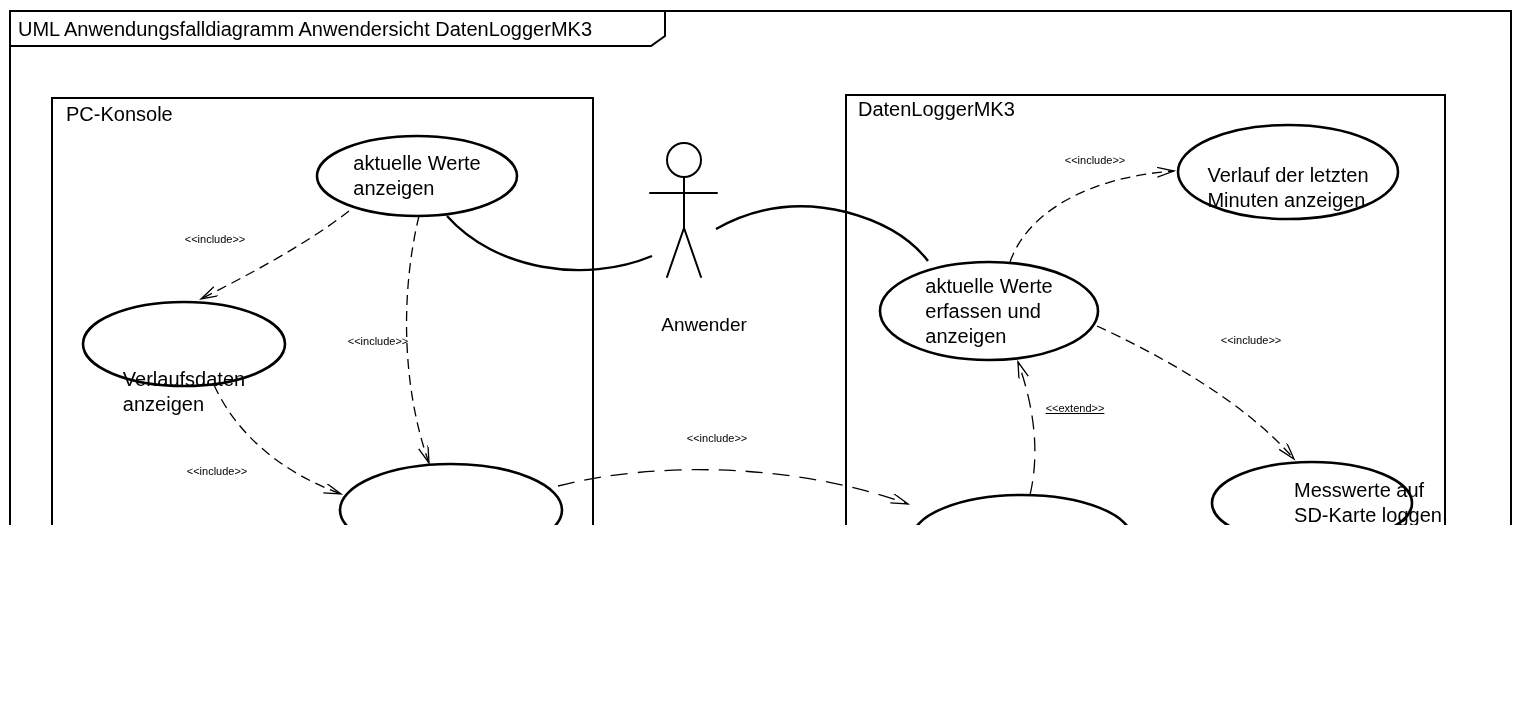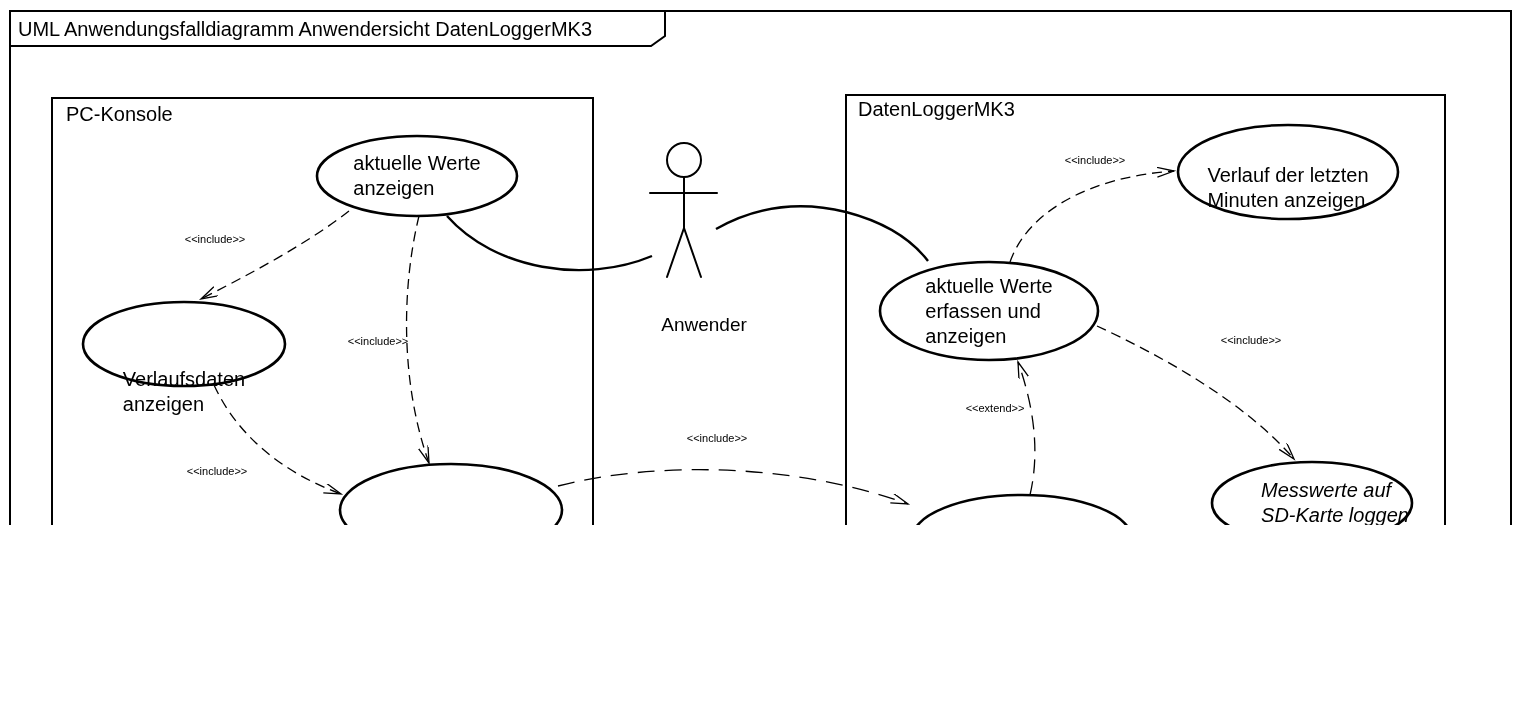--- a/index.html
+++ b/index.html
@@ -87,26 +87,26 @@
 
   <div class="lbl uc-lbl" style="left:417px; top:176px;">aktuelle Werte
 anzeigen</div>
   <div class="lbl uc-lbl" style="left:184px; top:344px;margin-top:48px;">Verlaufsdaten
 anzeigen</div>
   <div class="lbl uc-lbl" style="left:1288px; top:172px;margin-top:16px;">Verlauf der letzten
 Minuten anzeigen</div>
   <div class="lbl uc-lbl" style="left:989px; top:311px;">aktuelle Werte
 erfassen und
 anzeigen</div>
-  <div class="lbl uc-lbl" style="left:1335px; top:503px;font-style:italic;">Messwerte auf
+  <div class="lbl uc-lbl" style="left:1368px; top:503px;">Messwerte auf
 SD-Karte loggen</div>
 
   <div class="lbl actor-lbl" style="left:684px; top:325px;margin-left:20px;">Anwender</div>
 
   <div class="lbl rel-lbl" style="left:215px; top:239px;">&lt;&lt;include&gt;&gt;</div>
   <div class="lbl rel-lbl" style="left:378px; top:341px;">&lt;&lt;include&gt;&gt;</div>
   <div class="lbl rel-lbl" style="left:217px; top:471px;">&lt;&lt;include&gt;&gt;</div>
   <div class="lbl rel-lbl" style="left:717px; top:438px;">&lt;&lt;include&gt;&gt;</div>
   <div class="lbl rel-lbl" style="left:1095px; top:160px;">&lt;&lt;include&gt;&gt;</div>
   <div class="lbl rel-lbl" style="left:1251px; top:340px;">&lt;&lt;include&gt;&gt;</div>
-  <div class="lbl rel-lbl" style="left:995px; top:408px;">&lt;&lt;extend&gt;&gt;</div>
+  <div class="lbl rel-lbl" style="left:1075px; top:408px;text-decoration:underline;">&lt;&lt;extend&gt;&gt;</div>
 
 </div>
 
 </body></html>

